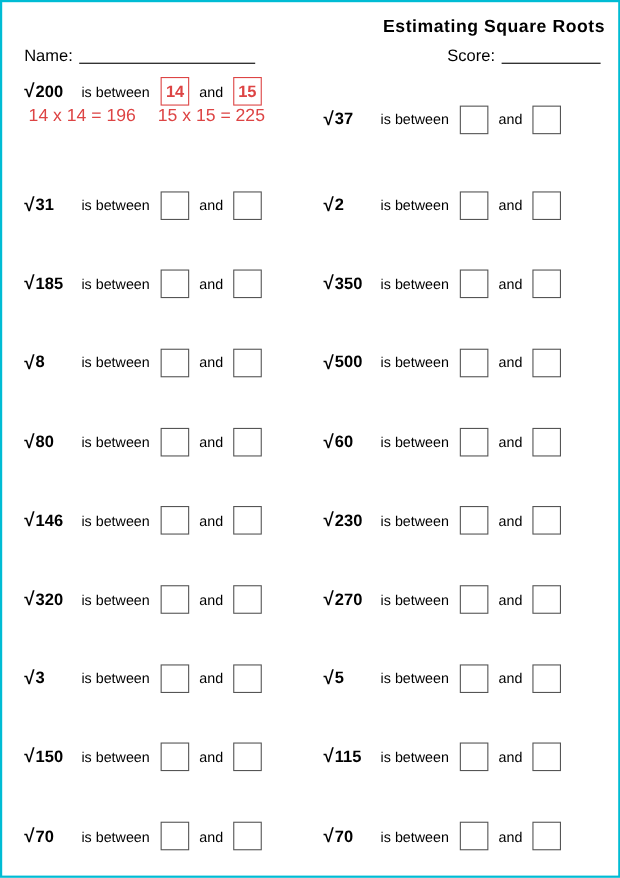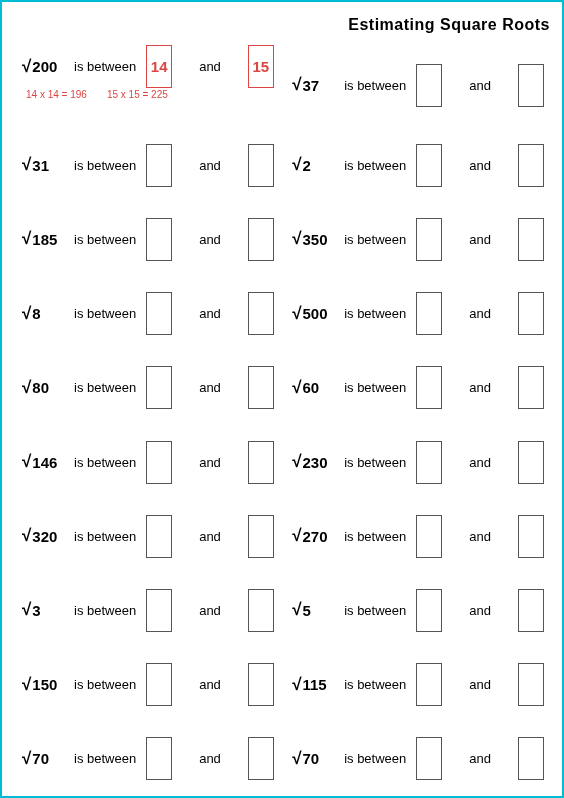--- a/index.html
+++ b/index.html
@@ -91,64 +91,74 @@
       font-weight: bold;
       margin-right: 1px;
     }
     .is-between {
       font-size: 13px;
       white-space: nowrap;
       margin: 0 3px;
     }
     .answer-box {
       width: 26px;
-      height: 43px;
+      height: 26px;
       border: 1.5px solid #555;
       display: inline-flex;
       align-items: center;
       justify-content: center;
       font-size: 13px;
       margin: 0 2px;
       flex-shrink: 0;
     }
     .answer-box.filled {
       color: #d44;
       font-weight: bold;
       font-size: 15px;
       border-color: #d44;
     }
     .and-text {
       font-size: 13px;
-      margin: 0 20px;
+      margin: 0 2px;
     }
     .hints {
       display: flex;
       gap: 20px;
       margin-top: 1px;
       padding-left: 4px;
     }
     .hint-text {
-      font-size: 10px;
+      font-size: 16px;
       color: #d44;
     }
     .copyright {
       text-align: center;
       font-size: 11px;
       color: #555;
       padding: 4px 0 2px 0;
     }
     .left-col { border-right: none; }
     .right-col { padding-left: 10px; }
   </style>
 </head>
 <body>
 
 <div class="page">
   <div class="title">Estimating Square Roots</div>
 
+  <div class="name-score">
+    <div class="name-line">
+      <span>Name:</span>
+      <span class="underline"></span>
+    </div>
+    <div class="name-line">
+      <span>Score:</span>
+      <span class="score-underline"></span>
+    </div>
+  </div>
 
 
   <div class="problems-grid" id="problems-grid">
   <div class="problem-row left-col has-hint">
         <div class="problem-inline">
     <span class="sqrt-expr">
       <span class="sqrt-symbol">√</span>
             <span>200</span>
     </span>
     <span class="is-between">is between</span>

